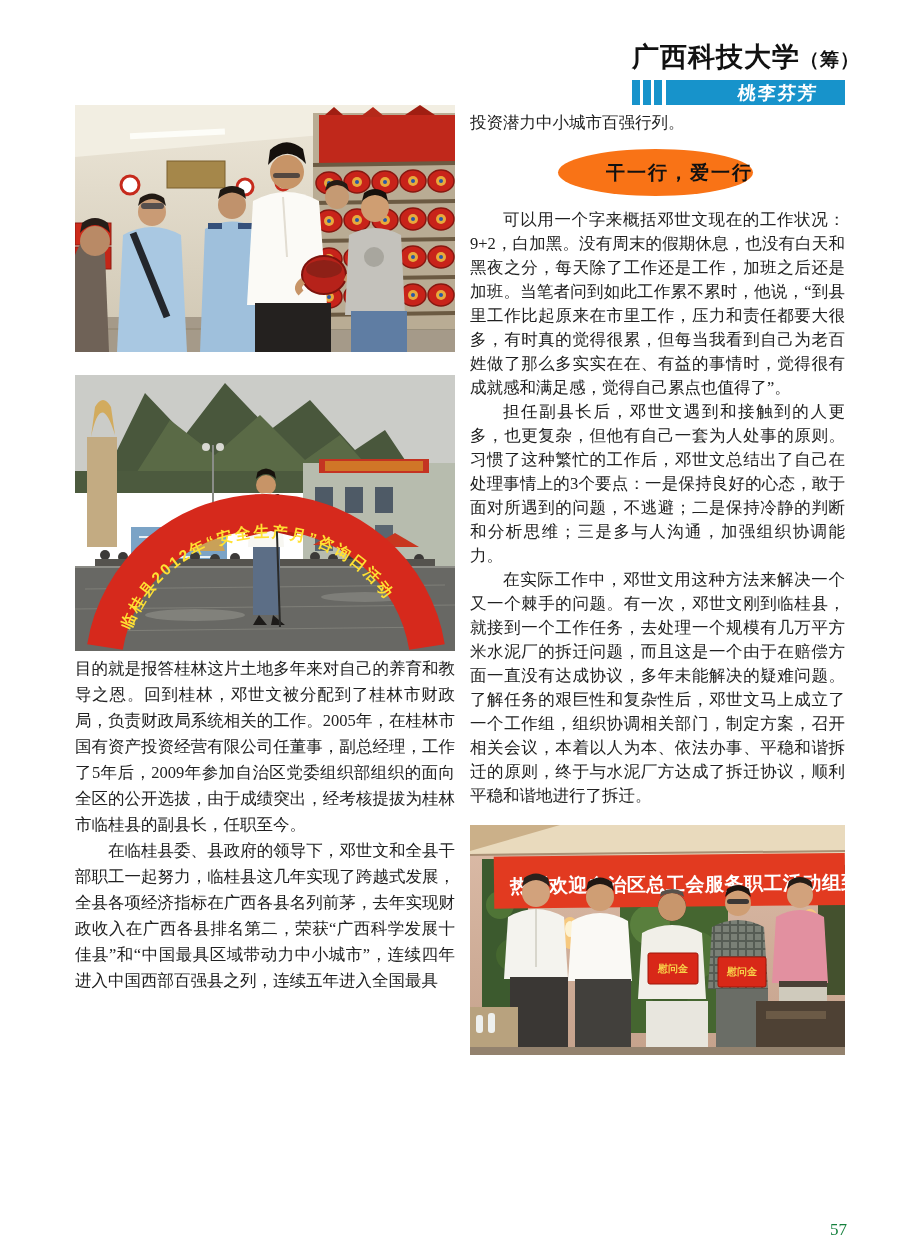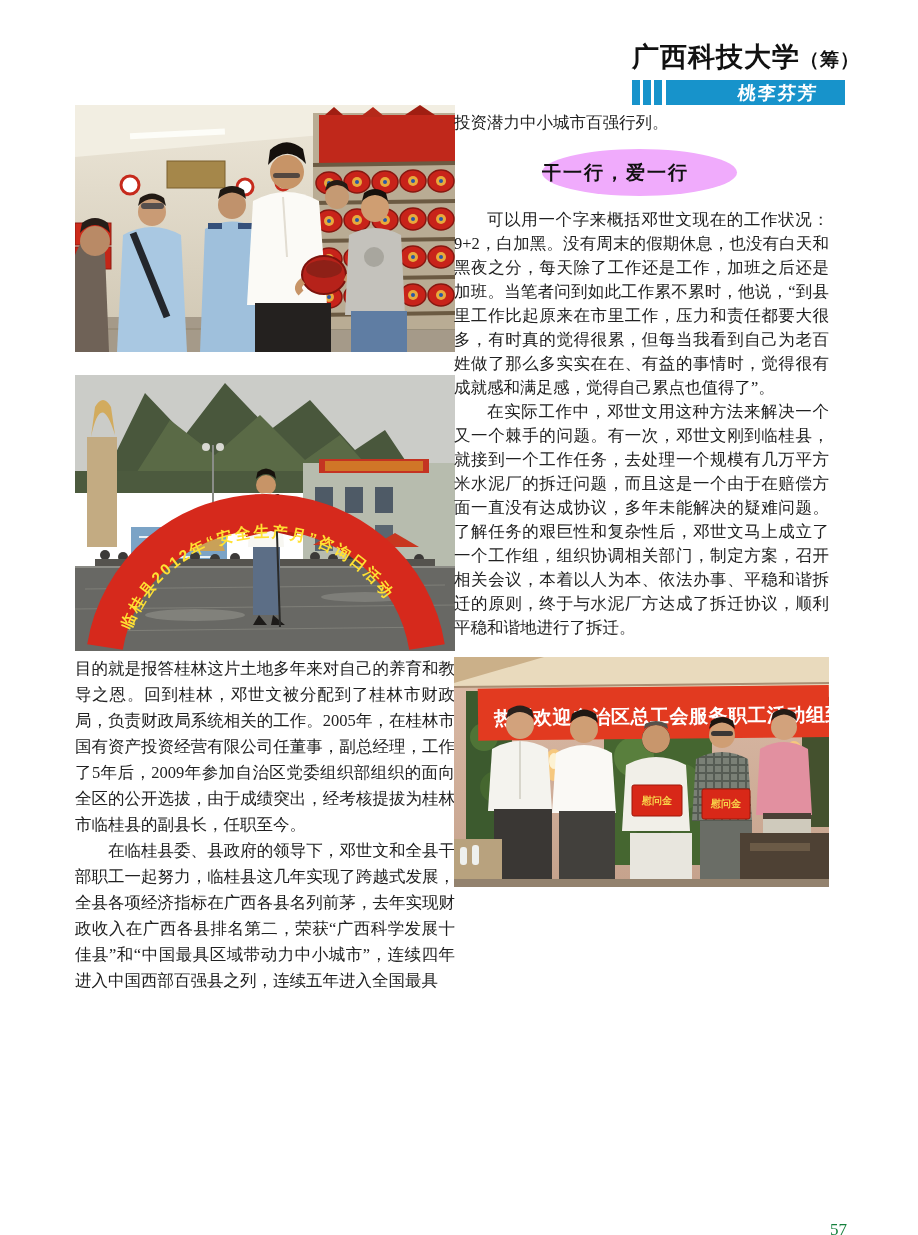--- a/index.html
+++ b/index.html
@@ -12,35 +12,35 @@
   .mast-title .suffix{font-size:19px;font-weight:bold;}
   .badge-bar{margin-top:5px;display:flex;align-items:stretch;height:25px;}
   .tick{width:8px;background:#1793cb;margin-right:3px;}
   .badge-main{flex:1;background:#1793cb;margin-left:1px;display:flex;align-items:center;
               justify-content:center;}
   .badge-main span{color:#fff;font-weight:bold;font-size:18px;letter-spacing:2px;
                    font-family:"Liberation Sans","DejaVu Sans",sans-serif;
                    transform:skewX(-6deg) translateX(22px);}
   
   .col-left{position:absolute;left:75px;top:105px;width:380px;}
-  .col-right{position:absolute;left:454px;top:105px;width:375px;}
+  .col-right{position:absolute;left:470px;top:105px;width:375px;}
   .body-p{font-size:16.5px;text-align:justify;margin:0;color:#212121;}
   .col-left .body-p{line-height:26px;}
   .col-right .body-p{line-height:24px;}
   .ind{text-indent:2em;}
   .lead{padding-top:6px;}
   .photo{display:block;}
   .photo-frame{line-height:0;}
   .gap-photo2{margin-top:23px;}
   .gap-text-left{margin-top:5px;}
   .gap-r1{margin-top:12px;}
   .gap-photo3{margin-top:17px;}
   
-  .section-badge{width:195px;height:47px;margin:14px 0 0 88px;background:#f0abfc;
-                 border-radius:50%;display:flex;align-items:center;justify-content:flex-start;}
+  .section-badge{width:195px;height:47px;margin:14px 0 0 88px;background:#f97316;
+                 border-radius:50%;display:flex;align-items:center;justify-content:flex-end;}
   .section-badge span{font-size:19px;font-weight:bold;letter-spacing:2px;color:#111;}
   
   .page-number{position:absolute;left:830px;top:1220px;font-size:17px;color:#15803d;}
 </style>
 </head>
 <body>
 
 <div class="page">
 
   <div class="masthead">
@@ -259,20 +259,21 @@
   </div>
 
   <div class="col-right">
     <p class="body-p lead">投资潜力中小城市百强行列。</p>
 
     <div class="section-badge">
       <span>干一行，爱一行</span>
     </div>
 
     <p class="body-p ind gap-r1">可以用一个字来概括邓世文现在的工作状况：9+2，白加黑。没有周末的假期休息，也没有白天和黑夜之分，每天除了工作还是工作，加班之后还是加班。当笔者问到如此工作累不累时，他说，“到县里工作比起原来在市里工作，压力和责任都要大很多，有时真的觉得很累，但每当我看到自己为老百姓做了那么多实实在在、有益的事情时，觉得很有成就感和满足感，觉得自己累点也值得了”。</p>
+    <p class="body-p ind">担任副县长后，邓世文遇到和接触到的人更多，也更复杂，但他有自己一套为人处事的原则。习惯了这种繁忙的工作后，邓世文总结出了自己在处理事情上的3个要点：一是保持良好的心态，敢于面对所遇到的问题，不逃避；二是保持冷静的判断和分析思维；三是多与人沟通，加强组织协调能力。</p>
     <p class="body-p ind">在实际工作中，邓世文用这种方法来解决一个又一个棘手的问题。有一次，邓世文刚到临桂县，就接到一个工作任务，去处理一个规模有几万平方米水泥厂的拆迁问题，而且这是一个由于在赔偿方面一直没有达成协议，多年未能解决的疑难问题。了解任务的艰巨性和复杂性后，邓世文马上成立了一个工作组，组织协调相关部门，制定方案，召开相关会议，本着以人为本、依法办事、平稳和谐拆迁的原则，终于与水泥厂方达成了拆迁协议，顺利平稳和谐地进行了拆迁。</p>
 
     <div class="photo-frame gap-photo3">
       <svg class="photo" width="375" height="230" viewBox="0 0 375 230">
         <defs>
           <linearGradient id="wall3" x1="0" y1="0" x2="0" y2="1">
             <stop offset="0" stop-color="#dcbca8"></stop>
               <stop offset="1" stop-color="#c5a28c"></stop>
           </linearGradient>
           <pattern id="plaid" width="8" height="8" patternUnits="userSpaceOnUse">

